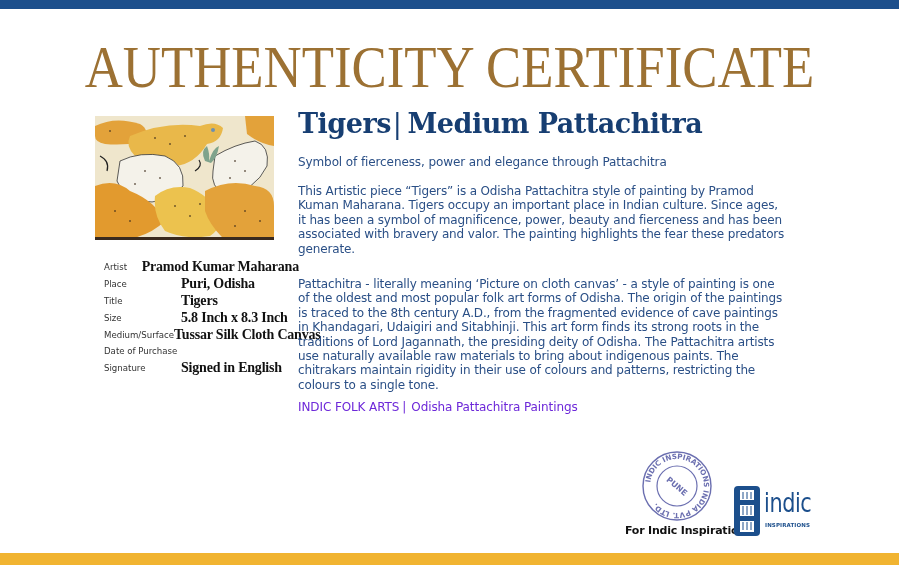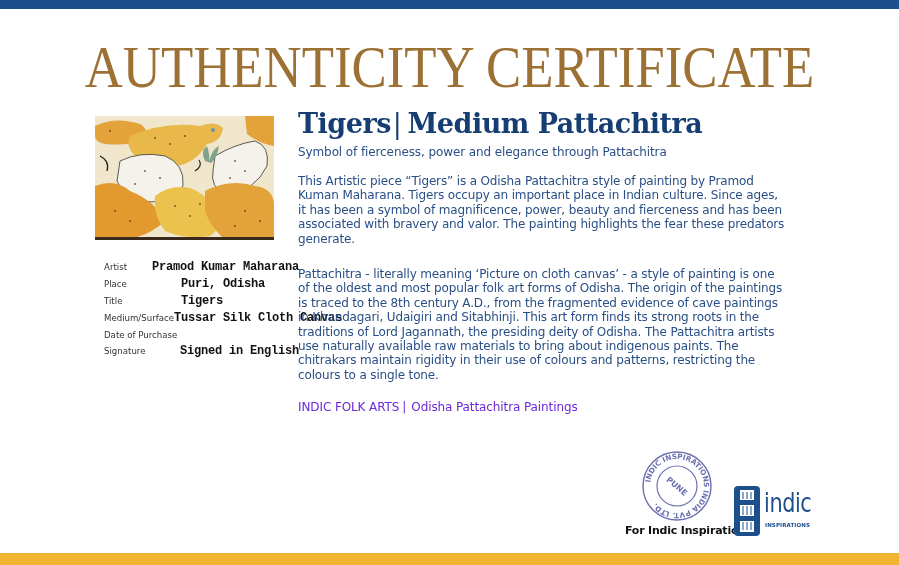--- a/index.html
+++ b/index.html
@@ -20,29 +20,29 @@
     .painting {
       position: absolute; left: 95px; top: 116px; width: 179px; height: 124px;
       background: #efe8d3; overflow: hidden;
       border-bottom: 3px solid #3a2a1e;
     }
     .painting svg { display: block; }
 
     .details { position: absolute; left: 104px; top: 259px; width: 195px; }
     .detail-row { display: flex; height: 16.8px; align-items: center; font-size: 9px; }
     .detail-label { width: 77px; color: #333333; font-family: "DejaVu Sans", sans-serif; font-size: 8.6px; white-space: nowrap; }
-    .detail-value { color: #111111; font-weight: bold; font-family: Liberation Mono, monospace; font-size: 12px; white-space: nowrap; letter-spacing: -0.2px; }
+    .detail-value { color: #111111; font-weight: bold; font-family: Liberation Serif, serif; font-size: 14px; white-space: nowrap; letter-spacing: -0.2px; }
 
     .right-col { position: absolute; left: 298px; top: 104px; width: 490px; color: #1e4478; }
     .art-heading {
       font-family: "DejaVu Serif", serif; font-weight: bold; font-size: 27px;
       color: #173e72; line-height: 40px; letter-spacing: -0.5px; white-space: nowrap;
     }
     .art-heading .sep { font-weight: normal; margin: 0 6px 0 2px; }
-    .tagline { margin-top: 0; font-size: 12px; color: #2a4f86; line-height: 16px; letter-spacing: -0.1px; }
+    .tagline { margin-top: 10px; font-size: 12px; color: #2a4f86; line-height: 16px; letter-spacing: -0.1px; }
     .para { margin-top: 14px; font-size: 12px; line-height: 14.4px; color: #2a4f86; letter-spacing: -0.15px; }
     .para + .para { margin-top: 21px; }
 
     .category-line {
       position: absolute; left: 298px; top: 400px; font-size: 12px; color: #6d28d9;
       letter-spacing: -0.1px; white-space: nowrap;
     }
     .category-line .c1 { font-weight: normal; }
     .category-line .sep { margin: 0 5px 0 3px; }
 
@@ -117,20 +117,24 @@
   </div>
   <div class="detail-row">
     <span class="detail-label">Place</span>
     <span class="detail-value">Puri, Odisha</span>
   </div>
   <div class="detail-row">
     <span class="detail-label">Title</span>
     <span class="detail-value">Tigers</span>
   </div>
   <div class="detail-row">
+    <span class="detail-label">Size</span>
+    <span class="detail-value">5.8 Inch x 8.3 Inch</span>
+  </div>
+  <div class="detail-row">
     <span class="detail-label">Medium/Surface</span>
     <span class="detail-value">Tussar Silk Cloth Canvas</span>
   </div>
   <div class="detail-row">
     <span class="detail-label">Date of Purchase</span>
     <span class="detail-value"></span>
   </div>
   <div class="detail-row">
     <span class="detail-label">Signature</span>
     <span class="detail-value">Signed in English</span>

